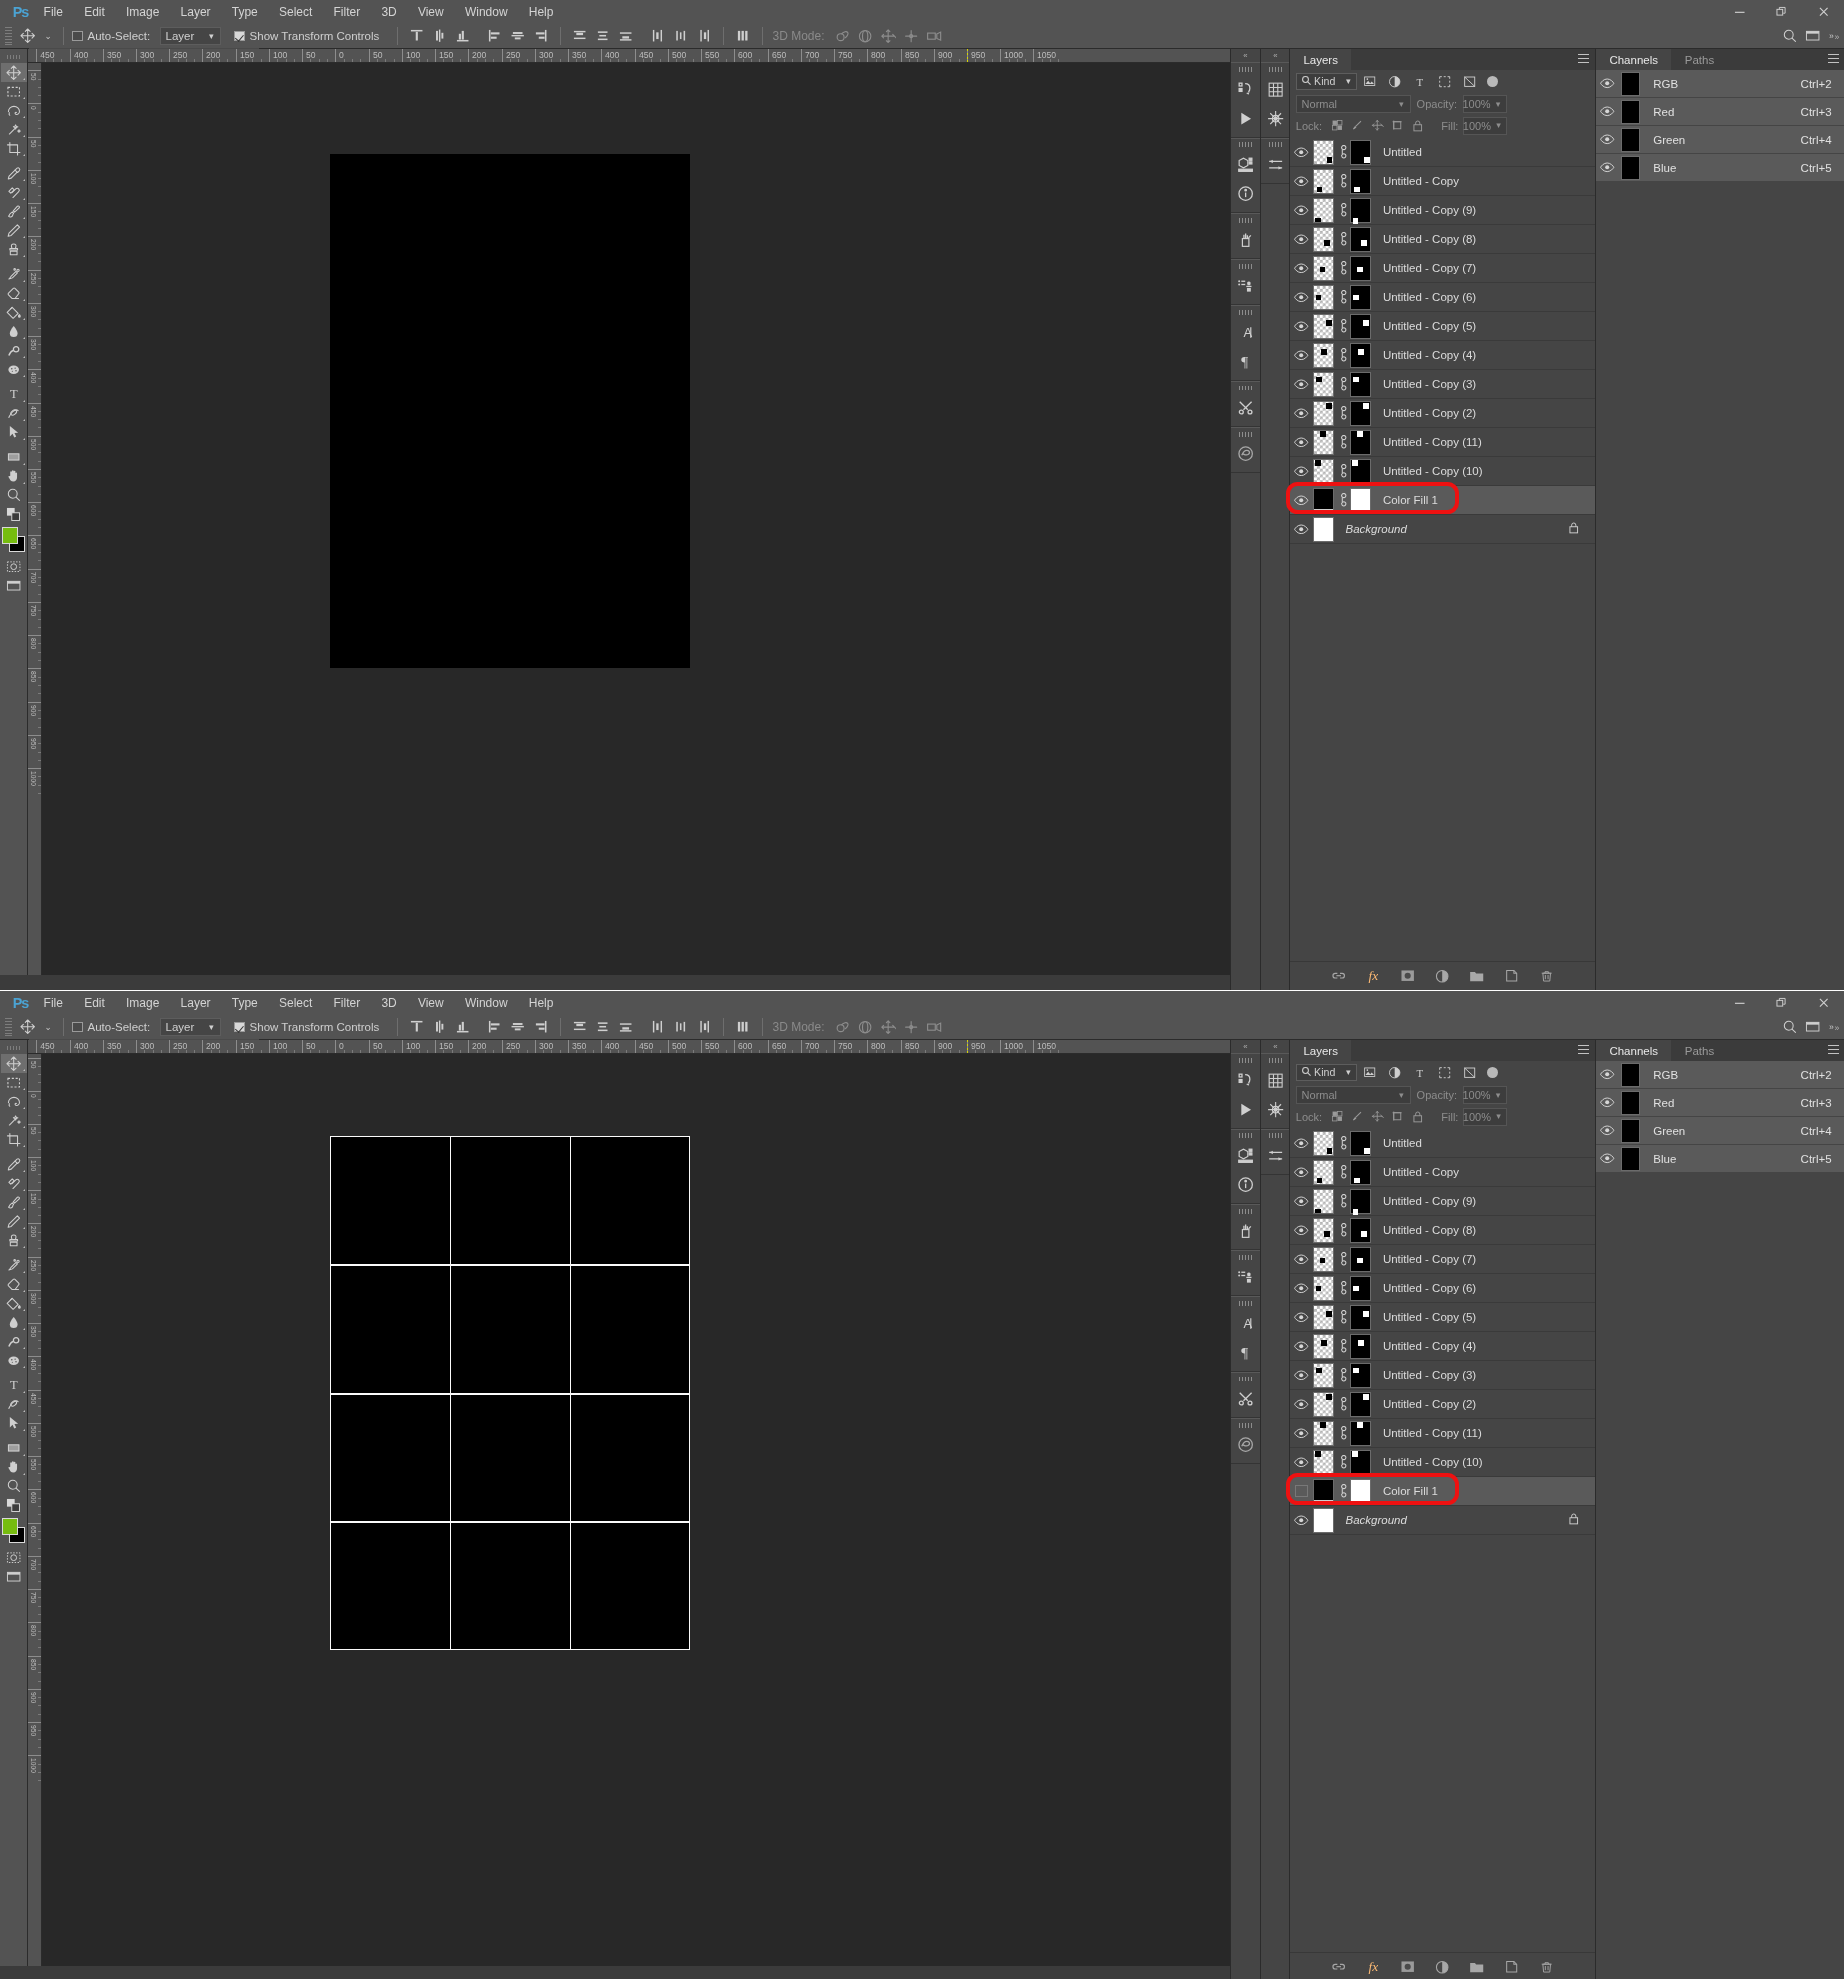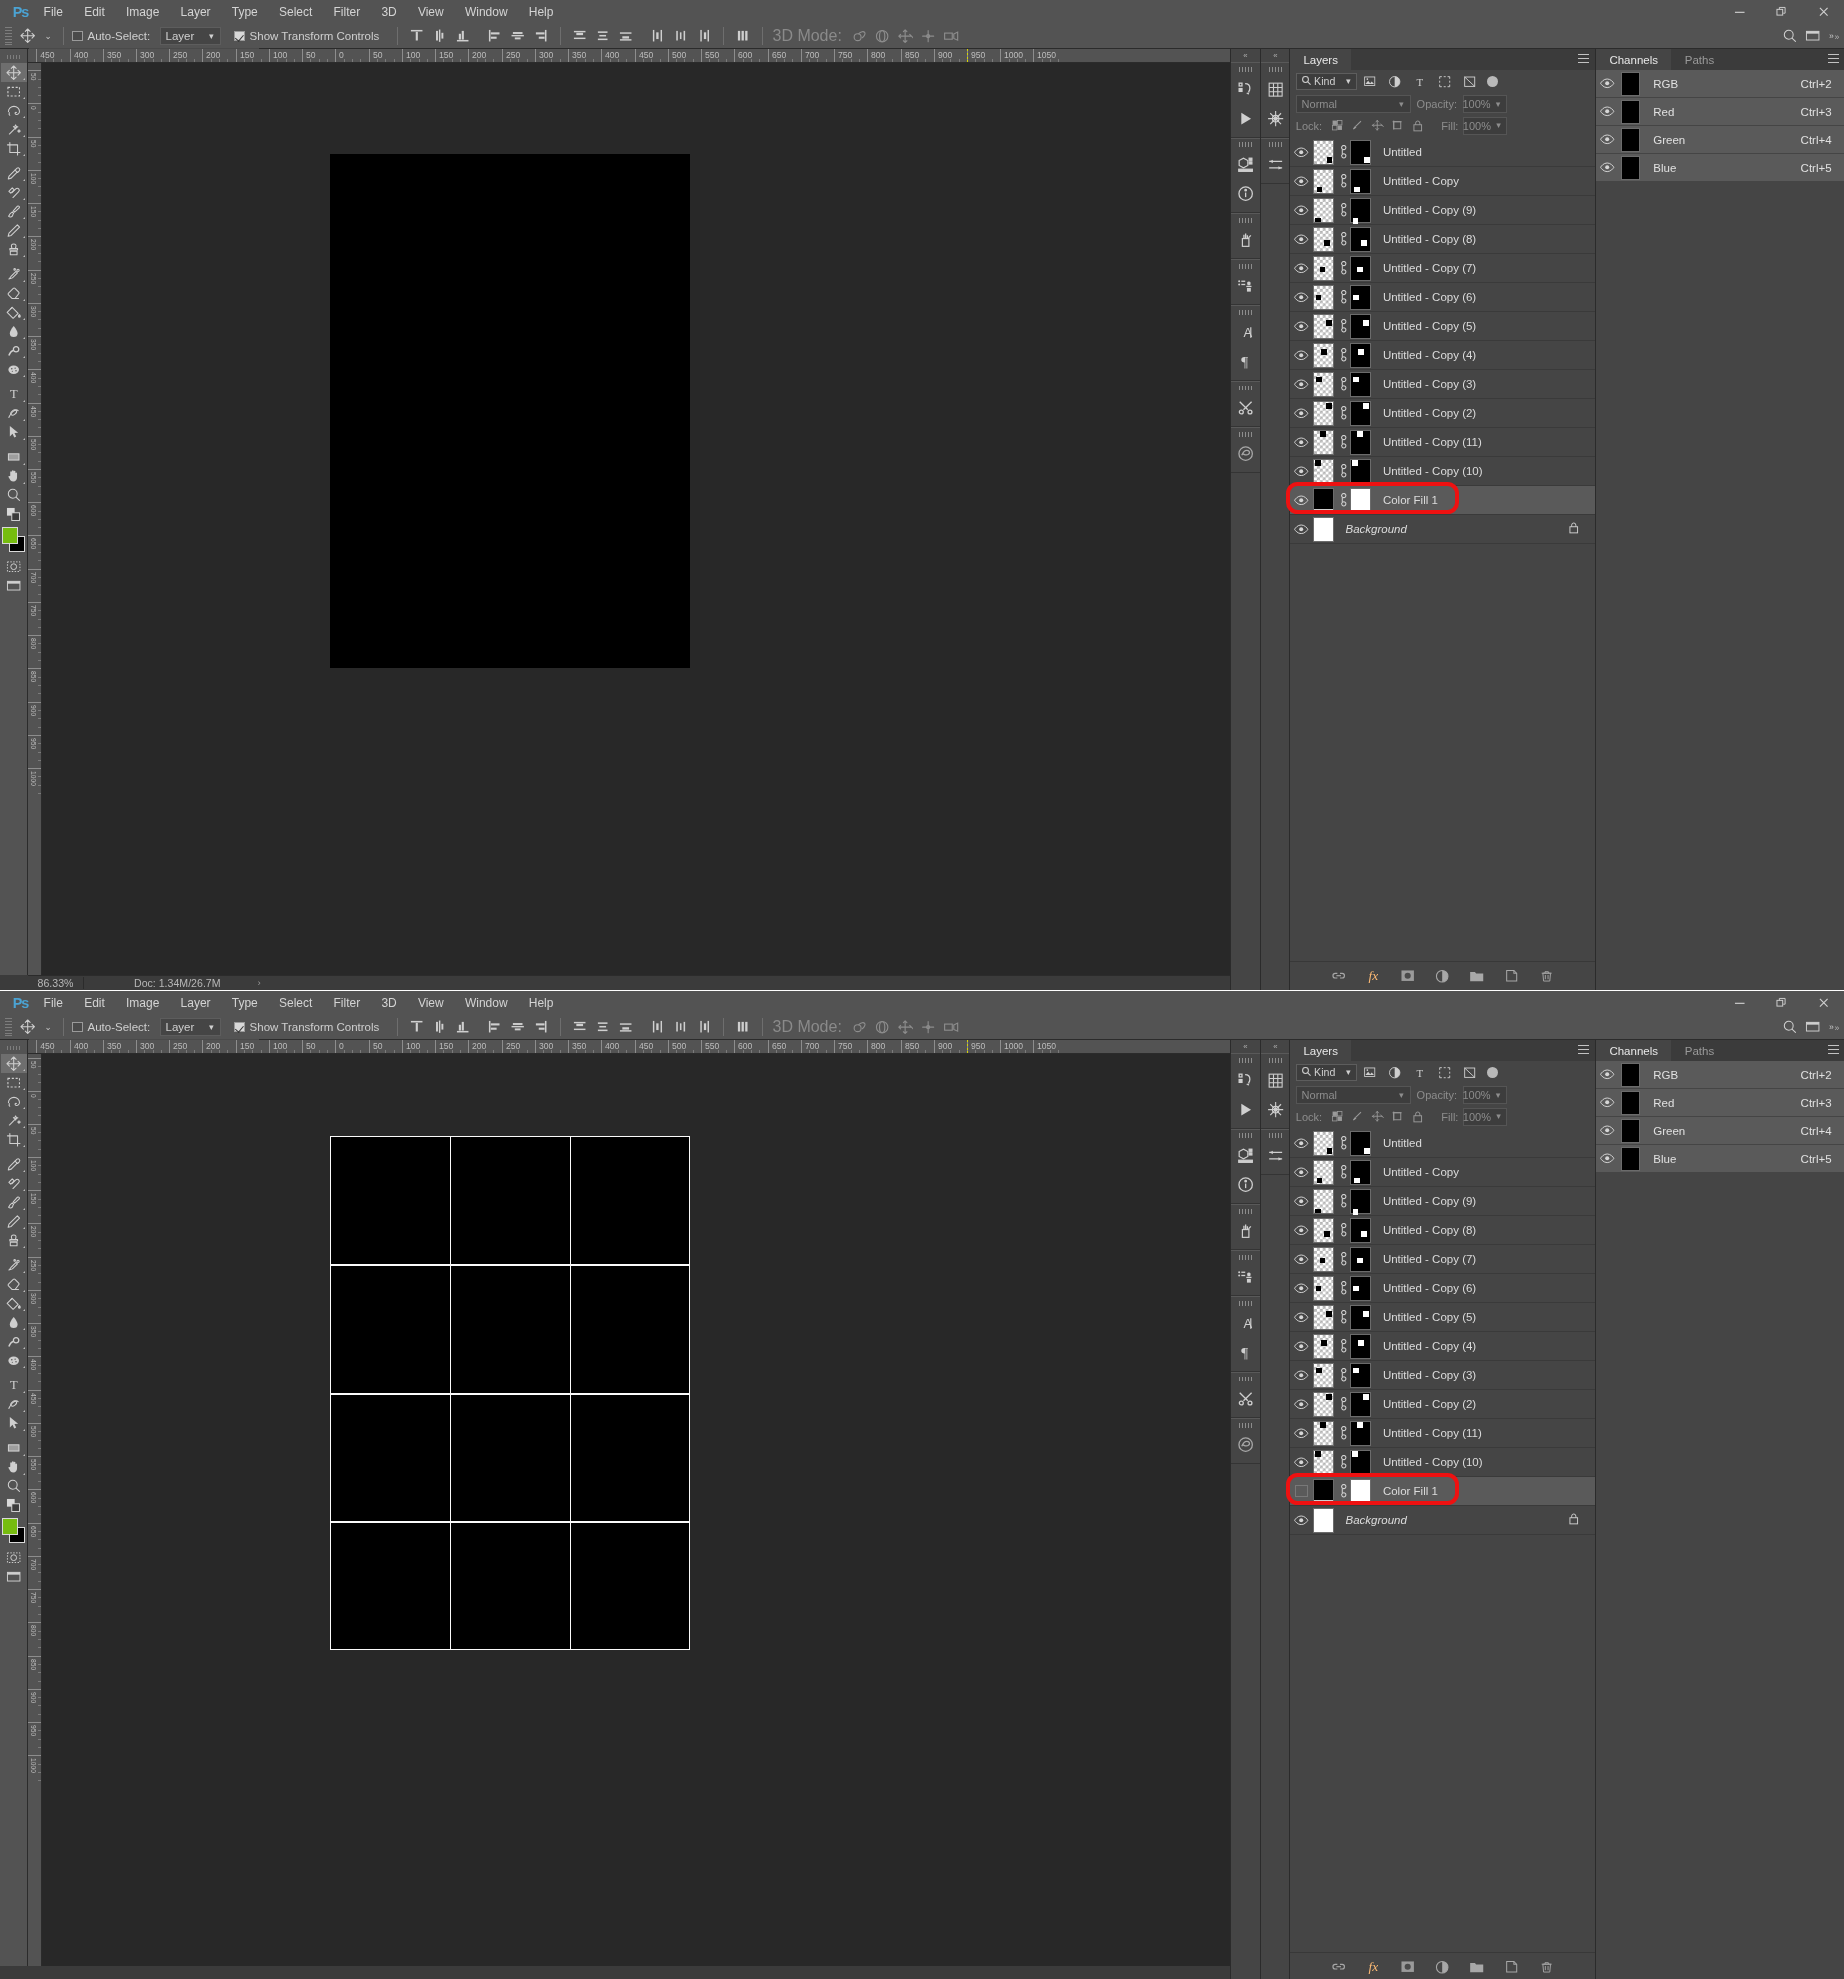--- a/index.html
+++ b/index.html
@@ -37,21 +37,21 @@
   .chk.on:after { content:""; position:absolute; left:1.9px; top:1px; width:3.8px; height:6.7px;
                   border:solid #333; border-width:0 1.9px 1.9px 0; transform:rotate(40deg); }
   .opt-label { font-size:11.5px; color:#cfcfcf; margin-right:9.6px; }
   .opt-select { height:18px; min-width:61px; background:#454545; border:1px solid #5d5d5d;
                 display:flex; align-items:center; padding:0 4.8px; font-size:11.5px; color:#d0d0d0;
                 justify-content:space-between; }
   .opt-select .cv { font-size:7.7px; margin-left:9.6px; }
   .align-group { display:flex; align-items:center; }
   .align-btn { width:23px; height:21px; display:flex; align-items:center; justify-content:center; }
   .optbar-right { margin-left:auto; display:flex; align-items:center; padding-right:5.8px; }
-  .dim-txt { color:#8a8a8a; font-size:16px; margin-right:5.8px; }
+  .dim-txt { color:#8a8a8a; font-size:12px; margin-right:5.8px; }
 
   
   .tabstrip { height:21px; background:#3b3b3b; display:flex; align-items:flex-end;
               border-bottom:1px solid #2b2b2b; padding-left:29px; }
   .doctab { height:21px; background:#4a4a4a; display:flex; align-items:center; padding:0 7.7px 0 9.6px;
             font-size:11.5px; color:#d8d8d8; gap:7.7px; border-right:1px solid #2b2b2b; }
   .doctab .x { font-size:10.6px; color:#b0b0b0; }
   .collapse-ico { position:absolute; left:5.8px; top:50px; color:#b0b0b0; font-size:8.6px; }
 
   
@@ -864,25 +864,20 @@
           <span>1000</span>
         </div>
         <div class="rticv minor" style="top: 713px;"></div>
         <div class="rticv minor" style="top: 722px;"></div>
         <div class="rticv minor" style="top: 730px;"></div>
       </div>
       <div class="viewport">
         <div class="artboard" style="left: 288px; top: 91px; width: 360px; height: 514px;"></div>
       </div>
     </div>
-    <div class="statusbar">
-      <div class="st-zoom">86.33%</div>
-      <div class="st-doc">Doc: 1.34M/26.7M</div>
-      <div class="st-arrow">›</div>
-    </div>
     <div class="dockcol dock-a">
       <div class="dock-collapse">«</div>
       <div class="dock-grp">
         <div class="gh"></div>
         <div class="dock-ico">
           <svg width="17.3" height="17.3" viewBox="0 0 16 16" fill="none" stroke="#cfcfcf" stroke-width="1.2">
             <rect x="2" y="2" width="2.6" height="2.6"></rect>
             <rect x="2" y="7" width="2.6" height="2.6" fill="#cfcfcf"></rect>
             <path d="M7.5 2.4c3 0 4.4 2 4.4 4.2 0 2-1.3 3.5-1.3 3.5"></path>
             <path d="M8.4 11.2l2.2 1.6 1-2.5" fill="#cfcfcf" stroke="none"></path>

